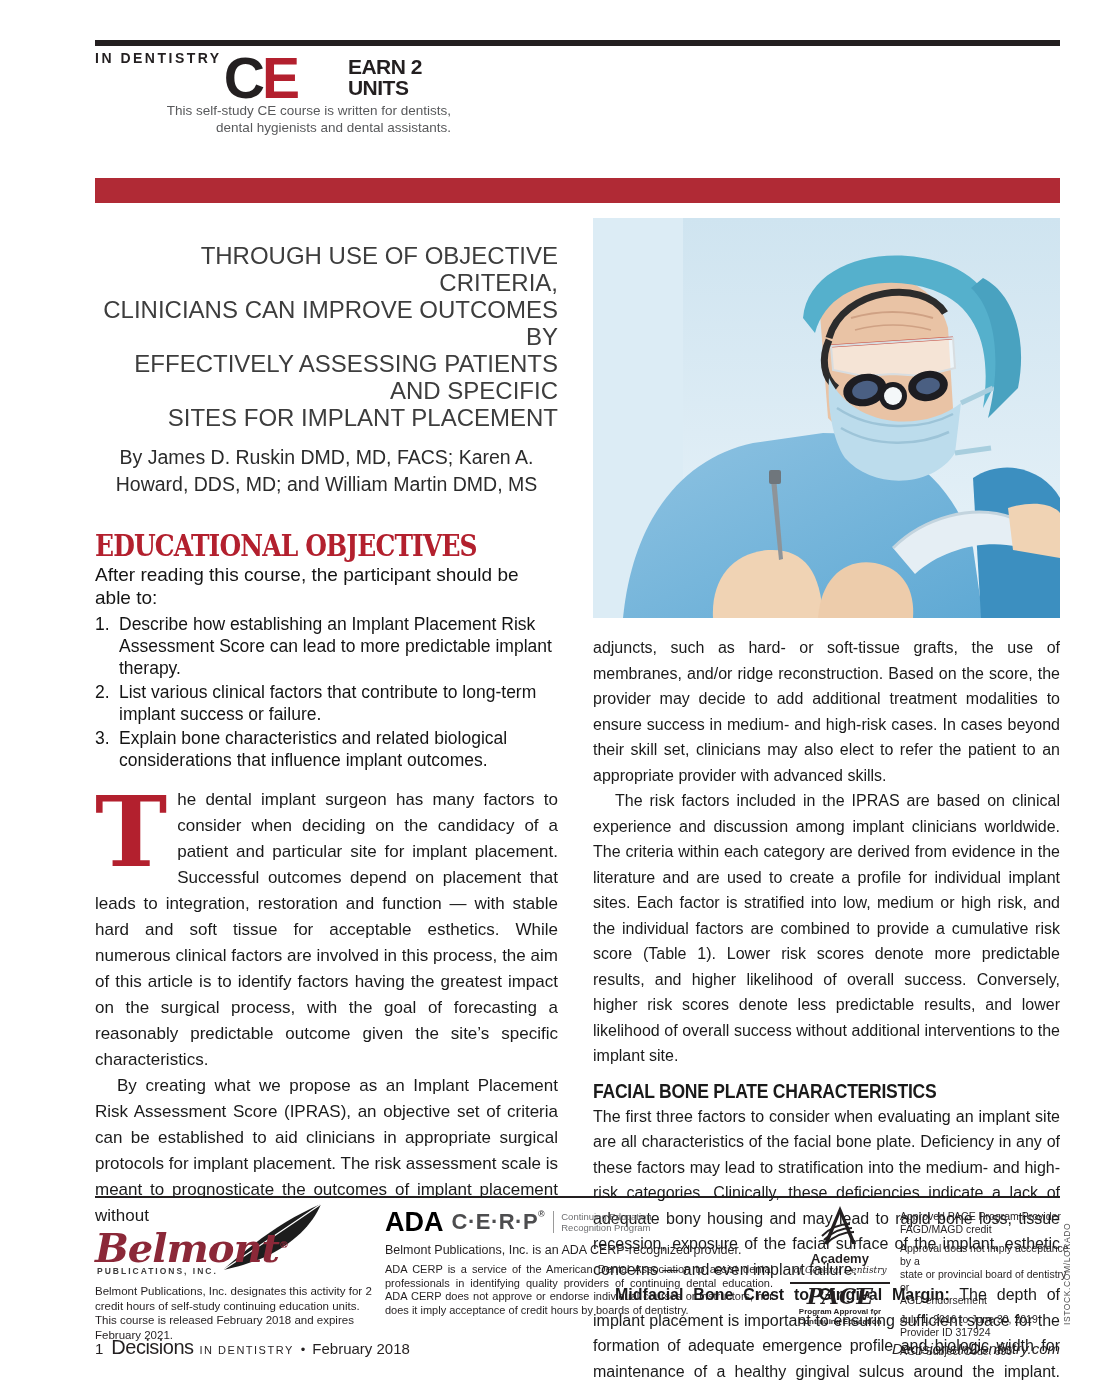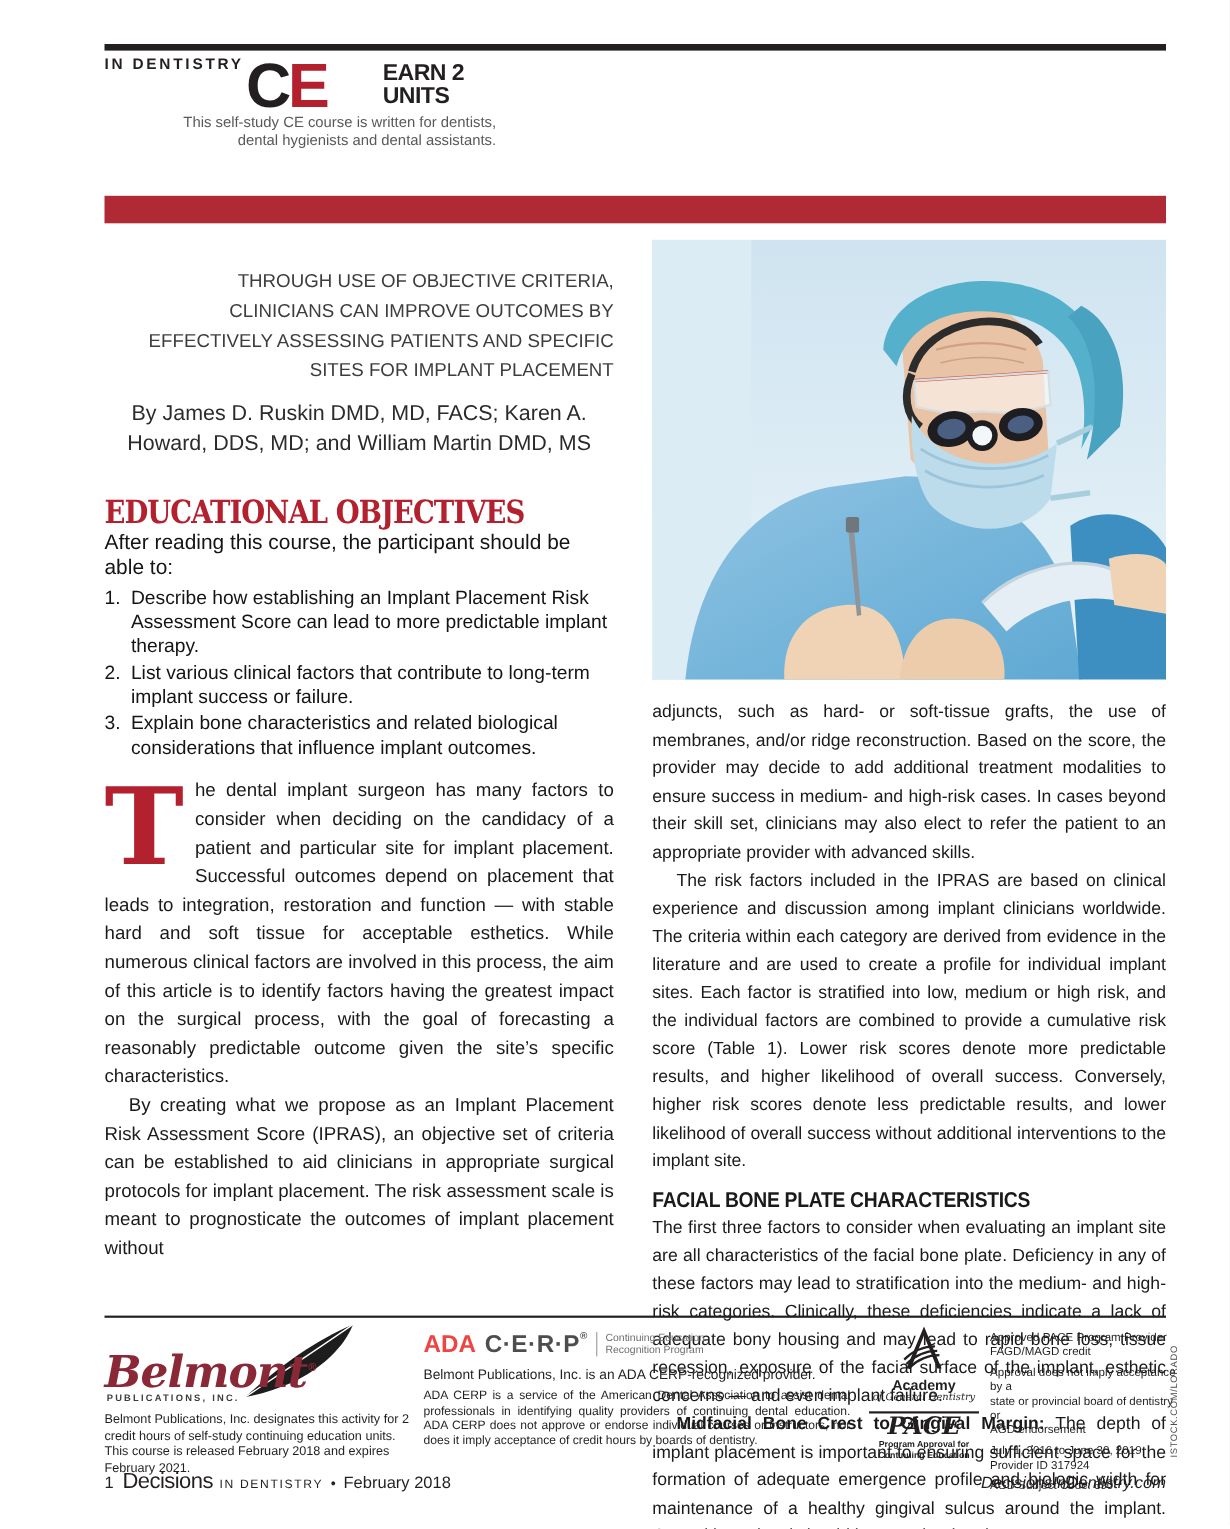--- a/index.html
+++ b/index.html
@@ -22,21 +22,21 @@
   .earn-col { margin-left:6px; padding-top:4px; }
   .earn-line { font-size:21px; font-weight:900; color:#231f20; line-height:21px; letter-spacing:-0.5px;margin-left:44px; }
   .tagline { position:absolute; left:95px; top:102px; width:356px; text-align:right;
              font-size:13.5px; line-height:17px; color:#58595b; }
   .red-banner { position:absolute; left:95px; top:178px; width:965px; height:25px; background:#b02a35; }
   
   .col-left { position:absolute; left:95px; top:218px; width:463px; }
   .title { padding-top:24px; text-align:right; font-family:"DejaVu Serif", serif; color:#141414; }
   .title .t-sm { font-size:46px; line-height:52px; letter-spacing:-1px; }
   .title .t-lg { font-size:57px; line-height:60px; letter-spacing:-1px; }
-  .subtitle { margin-top:24px; text-align:right; font-size:17px; line-height:27px; color:#3d3d3d; }
+  .subtitle { margin-top:24px; text-align:right; font-size:24px; line-height:27px; color:#3d3d3d; }
   .byline { margin-top:13px; text-align:center; font-size:19.5px; line-height:27px; color:#2b2b2b; }
   .obj-heading { margin-top:33px; font-family:"DejaVu Serif", serif; font-weight:700;
                  font-size:29px; line-height:30px; color:#b3202e; letter-spacing:-1px;
                  transform:scaleX(0.86); transform-origin:left center; white-space:nowrap; }
   .obj-intro { margin-top:2px; font-size:19px; line-height:23px; color:#141414; }
   .obj-list { margin-top:4px; }
   .obj-item { display:flex; font-size:17.5px; line-height:22px; color:#141414; margin-top:2px; }
   .obj-num { width:24px; flex:0 0 24px; }
   .body-para { margin-top:16px; font-size:17px; line-height:26px; text-align:justify; color:#1a1a1a; }
   .drop-cap { float:left; font-family:"DejaVu Serif", serif; font-weight:700; color:#b3202e;
@@ -56,21 +56,21 @@
   .belmont-col { position:absolute; left:95px; top:1206px; width:278px; }
   .belmont-logo { position:relative; height:72px;text-align:center; }
   .belmont-script { position:absolute; left:0; top:18px; font-family:"DejaVu Serif", serif;
                     font-style:italic; font-weight:700; font-size:40px; color:#8b2838; letter-spacing:-1px; }
   .belmont-reg { font-size:10px; vertical-align:super; }
   .belmont-sub { position:absolute; left:2px; top:60px; font-size:8.5px; letter-spacing:2px; color:#3c3c3c; font-weight:700; }
   .feather { position:absolute; left:118px; top:-4px; }
   .belmont-text { margin-top:6px; font-size:11.5px; line-height:14.5px; color:#231f20; }
   .ada-col { position:absolute; left:385px; top:1206px; width:388px; }
   .ada-logo-row { display:flex; align-items:center; height:32px; }
-  .ada-word { font-size:22px; font-weight:900; color:#ef4444; letter-spacing:0px; }
+  .ada-word { font-size:27px; font-weight:900; color:#000000; letter-spacing:0px; }
   .cerp-word { font-size:22px; font-weight:900; color:#4d4d4f; margin-left:8px; letter-spacing:0.5px; }
   .cerp-reg { font-size:9px; color:#4d4d4f; vertical-align:top; }
   .ada-tag { margin-left:8px; padding-left:7px; border-left:1px solid #9a9a9a;
              font-size:9.5px; line-height:11px; color:#6d6e70; }
   .ada-line1 { margin-top:5px; font-size:12.5px; line-height:15px; color:#231f20; }
   .ada-para { margin-top:5px; font-size:11px; line-height:13.5px; color:#231f20; text-align:justify; }
   .ital { font-style:italic; }
   .agd-col { position:absolute; left:790px; top:1206px; width:100px; text-align:center; }
   .agd-academy { font-size:13px; font-weight:700; color:#231f20; line-height:13px; margin-top:2px; }
   .agd-academy-sub { font-family:"DejaVu Serif", serif; font-style:italic; font-size:9px; color:#231f20; line-height:11px; }

